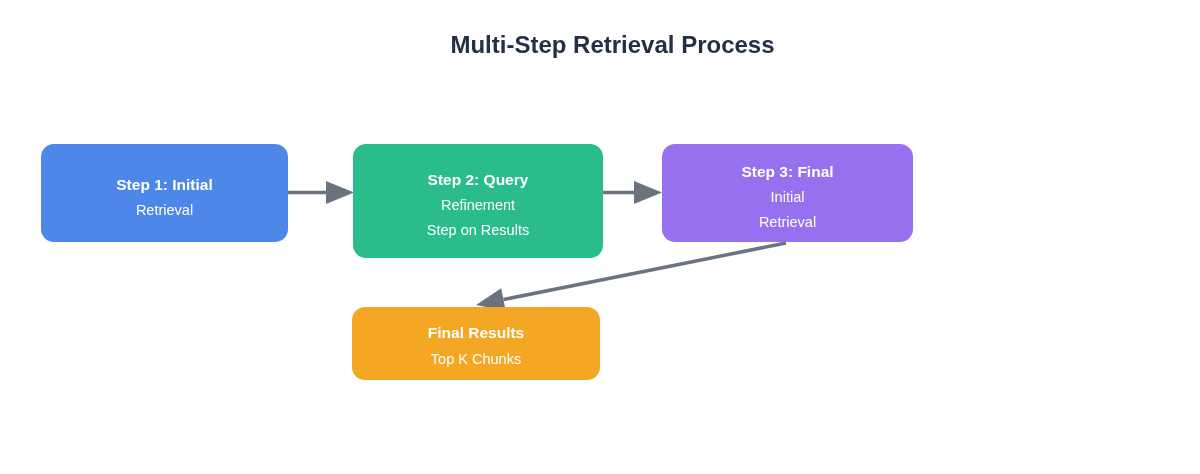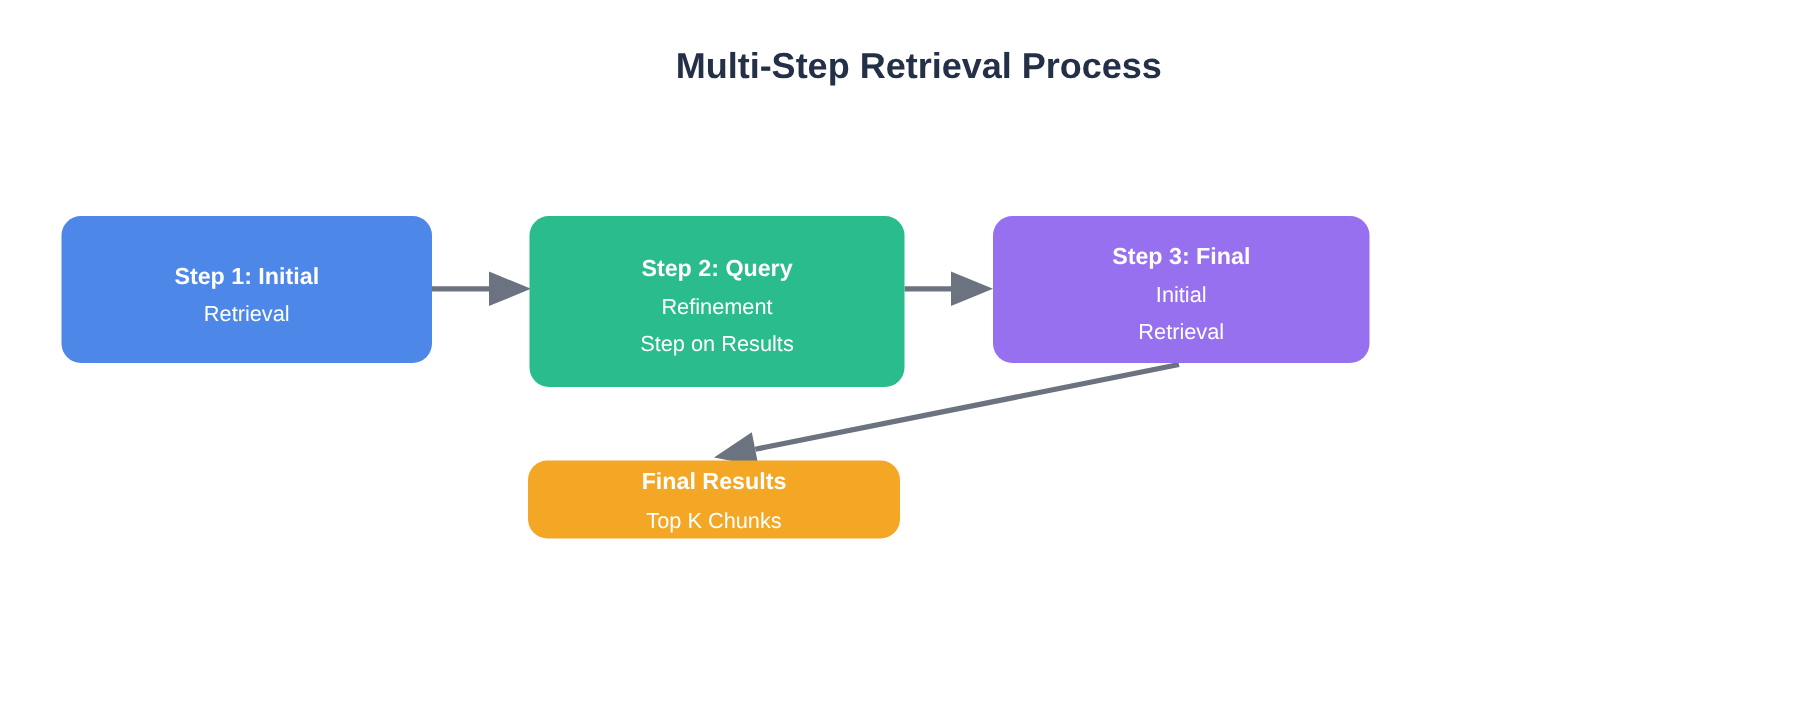--- a/index.html
+++ b/index.html
@@ -43,21 +43,21 @@
     font-size: 15.5px;
     line-height: 26px;
   }
   .node-line {
     font-size: 14.5px;
     line-height: 25px;
   }
   #node-step1 { left: 41px;  top: 144px; width: 247px; height: 98px; background: #4d87e8; }
   #node-step2 { left: 353px; top: 144px; width: 250px; height: 114px; background: #2abc8c; }
   #node-step3 { left: 662px; top: 144px; width: 251px; height: 98px; background: #9770f0; }
-  #node-final { left: 352px; top: 307px; width: 248px; height: 52px; background: #f4a625; padding-top: 5px; }
+  #node-final { left: 352px; top: 307px; width: 248px; height: 73px; background: #f4a625; padding-top: 5px; }
   #node-final .node-line { line-height: 27px; }
   #arrow-layer {
     position: absolute;
     left: 0;
     top: 0;
     width: 1200px;
     height: 474px;
     pointer-events: none;
   }
 </style>

